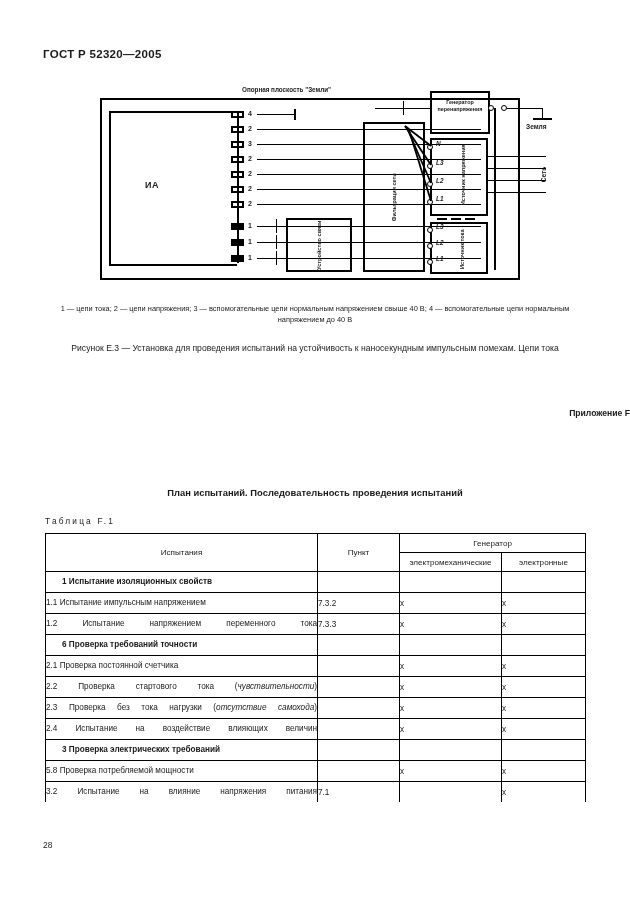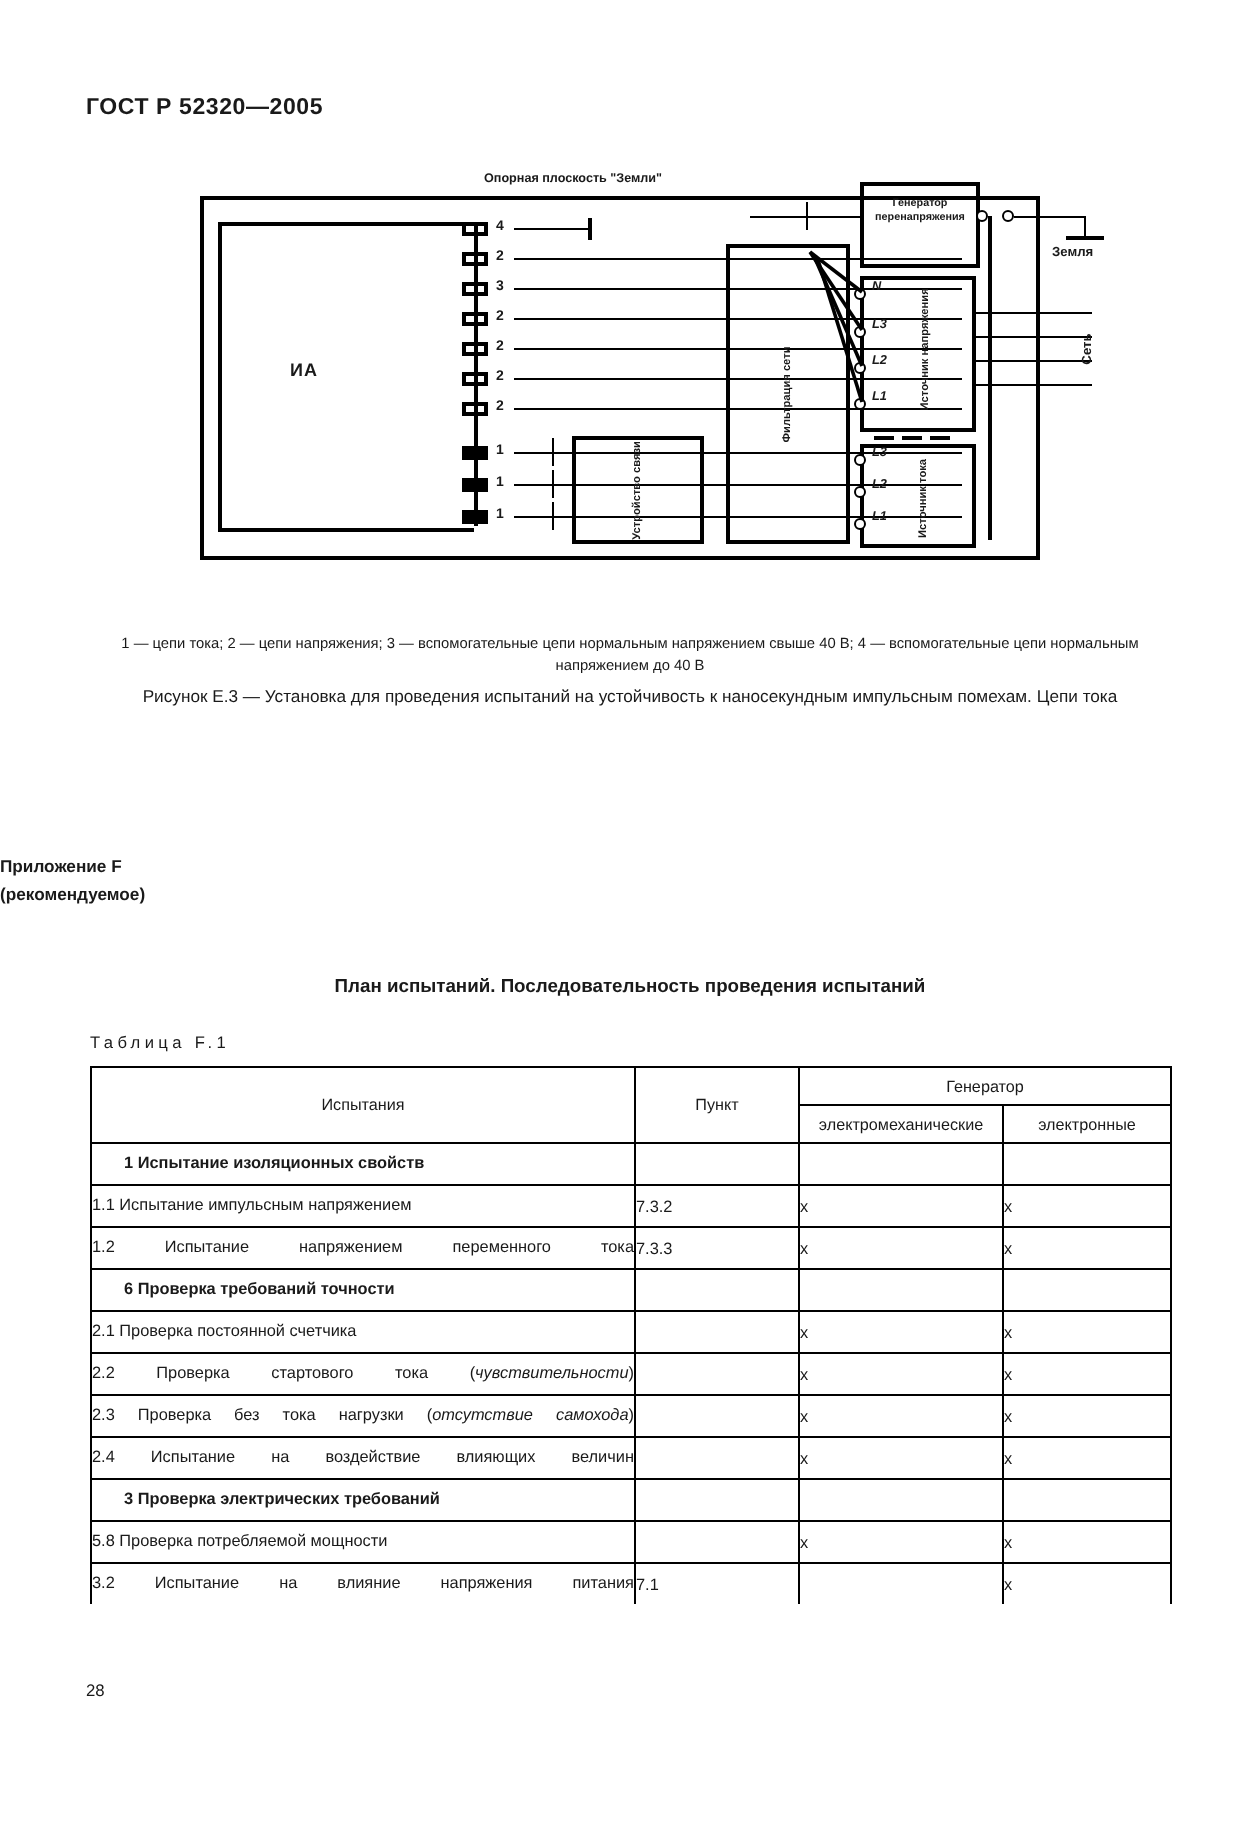--- a/index.html
+++ b/index.html
@@ -163,40 +163,39 @@
 
   
   .fig-notes {
     position: absolute;
     left: 45px;
     top: 303px;
     width: 540px;
     font-size: 7.4px;
     line-height: 1.55;
     text-align: center;
-    margin-top: 13px;
   }
 
   .fig-caption {
     position: absolute;
     left: 45px;
     top: 342px;
     width: 540px;
     font-size: 8.6px;
     line-height: 1.6;
     text-align: center;
   }
 
   
   .appendix {
     position: absolute;
     left: 0;
-    top: 426px;
+    top: 406px;
     width: 630px;
-    text-align: left;
+    text-align: right;
     font-size: 8.6px;
     font-weight: bold;
     line-height: 1.65;
   }
   .plan-title {
     position: absolute;
     left: 0;
     top: 487px;
     width: 630px;
     text-align: center;
@@ -386,21 +385,20 @@
   <div class="h thick" style="left:406px; top:132px; width:10px;"></div>
   <div class="h thick" style="left:420px; top:132px; width:10px;"></div>
 
 </div>
 
 <div class="fig-notes">1 — цепи тока; 2 —  цепи напряжения; 3 —  вспомогательные цепи нормальным напряжением свыше 40 В; 4 —  вспомогательные цепи нормальным напряжением до 40 В</div>
 <div class="fig-caption">Рисунок Е.3 — Установка для проведения испытаний на устойчивость к наносекундным импульсным помехам. Цепи тока</div>
 
 <div class="appendix">
   <div>Приложение F</div>
-  <div>(рекомендуемое)</div>
 </div>
 
 <div class="plan-title">План испытаний. Последовательность проведения испытаний</div>
 <div class="table-label">Таблица F.1</div>
 
 <div class="tbl-wrap">
   <table class="plan">
     <colgroup>
       <col class="col-test">
         <col class="col-item">

